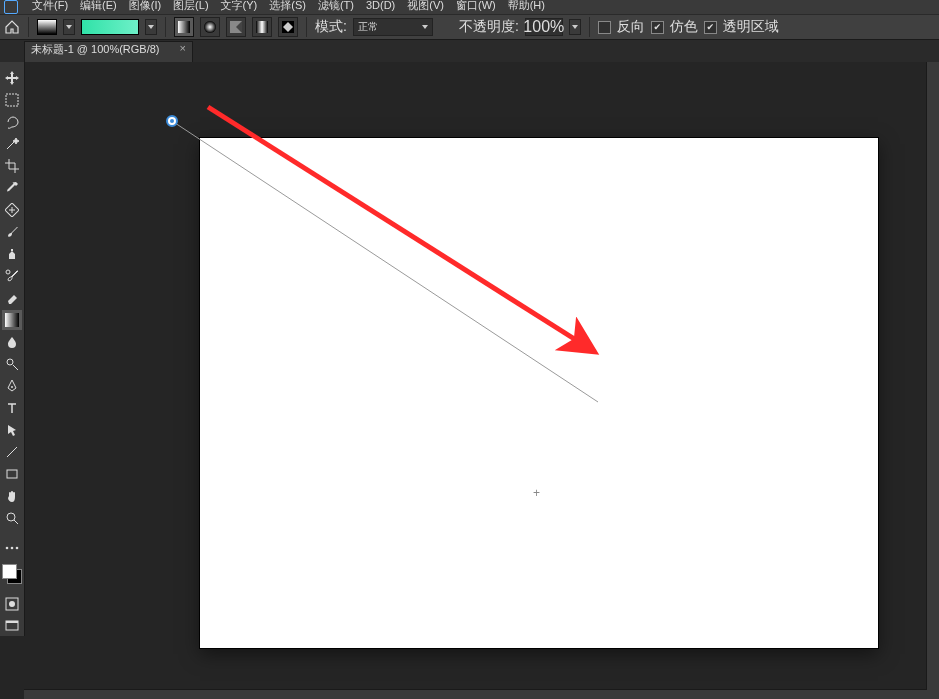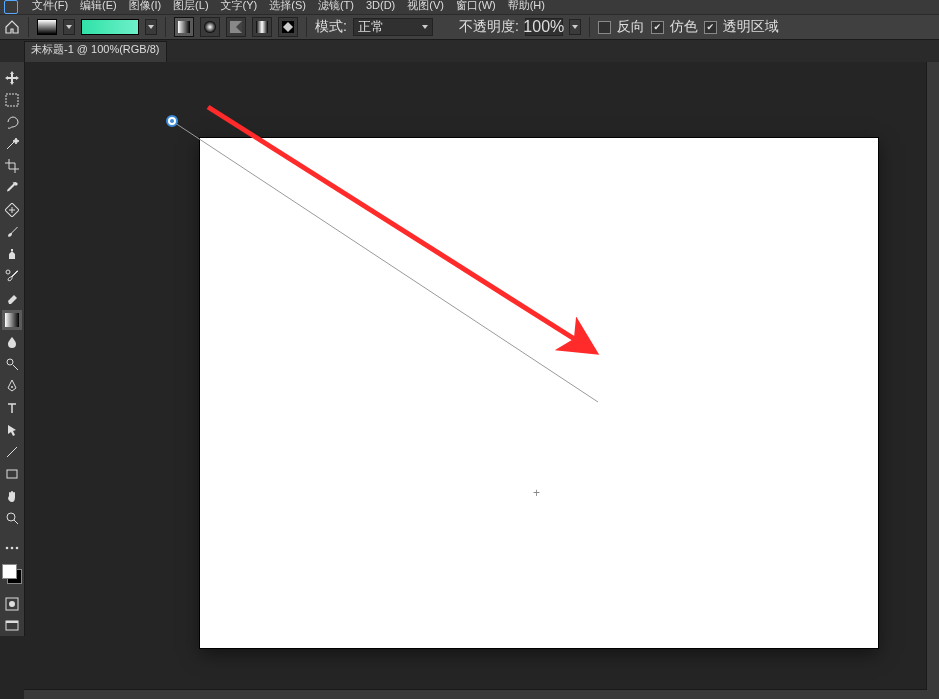--- a/index.html
+++ b/index.html
@@ -11,28 +11,28 @@
 .optbar{height:24px;background:#404040;border-top:1px solid #2a2a2a;border-bottom:1px solid #1a1a1a;display:flex;align-items:center;padding:0 4px;gap:6px;color:#ddd;font-size:11px;}
 .home-ic{width:16px;height:16px;position:relative;}
 .home-ic svg{display:block;}
 .grad-preview{width:18px;height:14px;background:linear-gradient(#fff,#000);border:1px solid #000;}
 .grad-big{width:56px;height:14px;background:linear-gradient(90deg,#30e2a8,#6ef0c8);border:1px solid #000;}
 .dd-btn{width:10px;height:14px;background:#3a3a3a;border:1px solid #222;display:flex;align-items:center;justify-content:center;}
 .dd-btn svg{display:block;}
 .sep{width:1px;height:20px;background:#2a2a2a;margin:0 2px;}
 .ic-btn{width:18px;height:18px;background:#3a3a3a;border:1px solid #222;display:flex;align-items:center;justify-content:center;}
 .ic-btn.sel{background:#5a5a5a;border-color:#111;}
-.mode-dd{width:70px;height:16px;background:#303030;border:1px solid #222;display:flex;align-items:center;justify-content:space-between;padding:0 4px;font-size:13px;}
+.mode-dd{width:70px;height:16px;background:#303030;border:1px solid #222;display:flex;align-items:center;justify-content:space-between;padding:0 4px;font-size:10px;}
 .opac-val{width:36px;height:16px;background:#303030;border:1px solid #222;display:flex;align-items:center;justify-content:center;font-size:16px;}
 .chk{width:11px;height:11px;border:1px solid #888;background:#303030;display:inline-flex;align-items:center;justify-content:center;font-size:9px;color:#ddd;}
 .chk.on::after{content:"✔";}
 .optlabel{font-size:14px;}
 
 .tabbar{height:22px;background:#2a2a2a;border-bottom:1px solid #1a1a1a;display:flex;align-items:flex-end;padding-left:24px;}
-.doctab{height:20px;background:#3a3a3a;border:1px solid #1a1a1a;border-bottom:none;padding:0 6px;display:flex;align-items:center;gap:20px;font-size:11px;color:#ddd;flex-direction:column;}
+.doctab{height:20px;background:#3a3a3a;border:1px solid #1a1a1a;border-bottom:none;padding:0 6px;display:flex;gap:20px;font-size:11px;color:#ddd;}
 .doctab .close{font-size:11px;color:#aaa;}
 
 .workspace{position:absolute;left:0;top:62px;right:0;bottom:0;background:#252525;}
 .rightgutter{position:absolute;right:0;top:0;width:12px;bottom:0;background:#3a3a3a;border-left:1px solid #1a1a1a;}
 .canvas{position:absolute;left:200px;top:76px;width:678px;height:510px;background:#fff;box-shadow:0 0 0 1px #000, 0 6px 18px rgba(0,0,0,.5);}
 .centermark{position:absolute;left:533px;top:424px;color:#888;font-size:12px;pointer-events:none;}
 
 .canvas-overlay{position:absolute;left:0;top:0;width:100%;height:100%;pointer-events:none;}
 
 .annot{position:absolute;left:0;top:0;width:100%;height:100%;pointer-events:none;}

